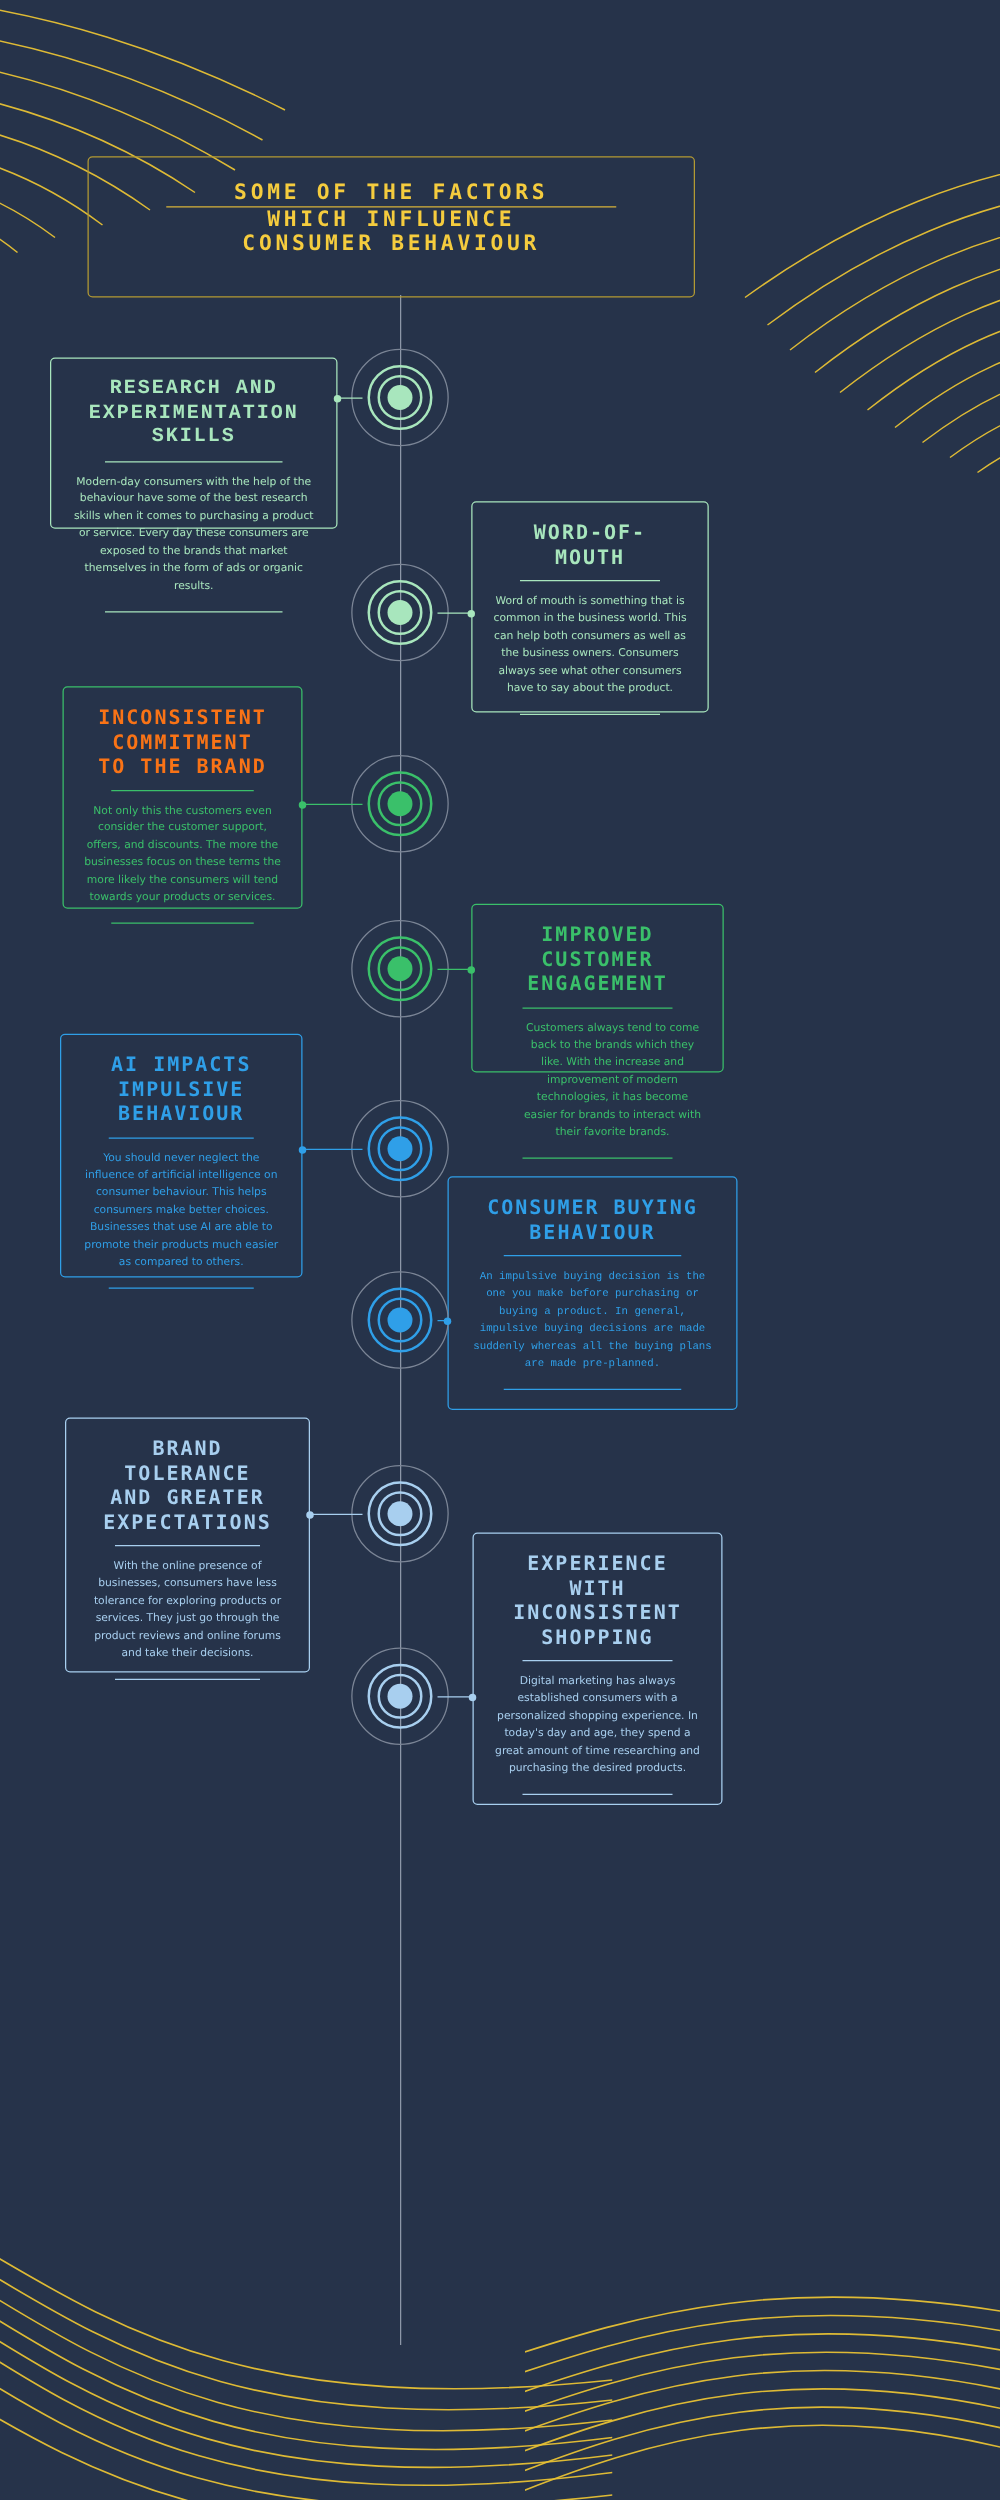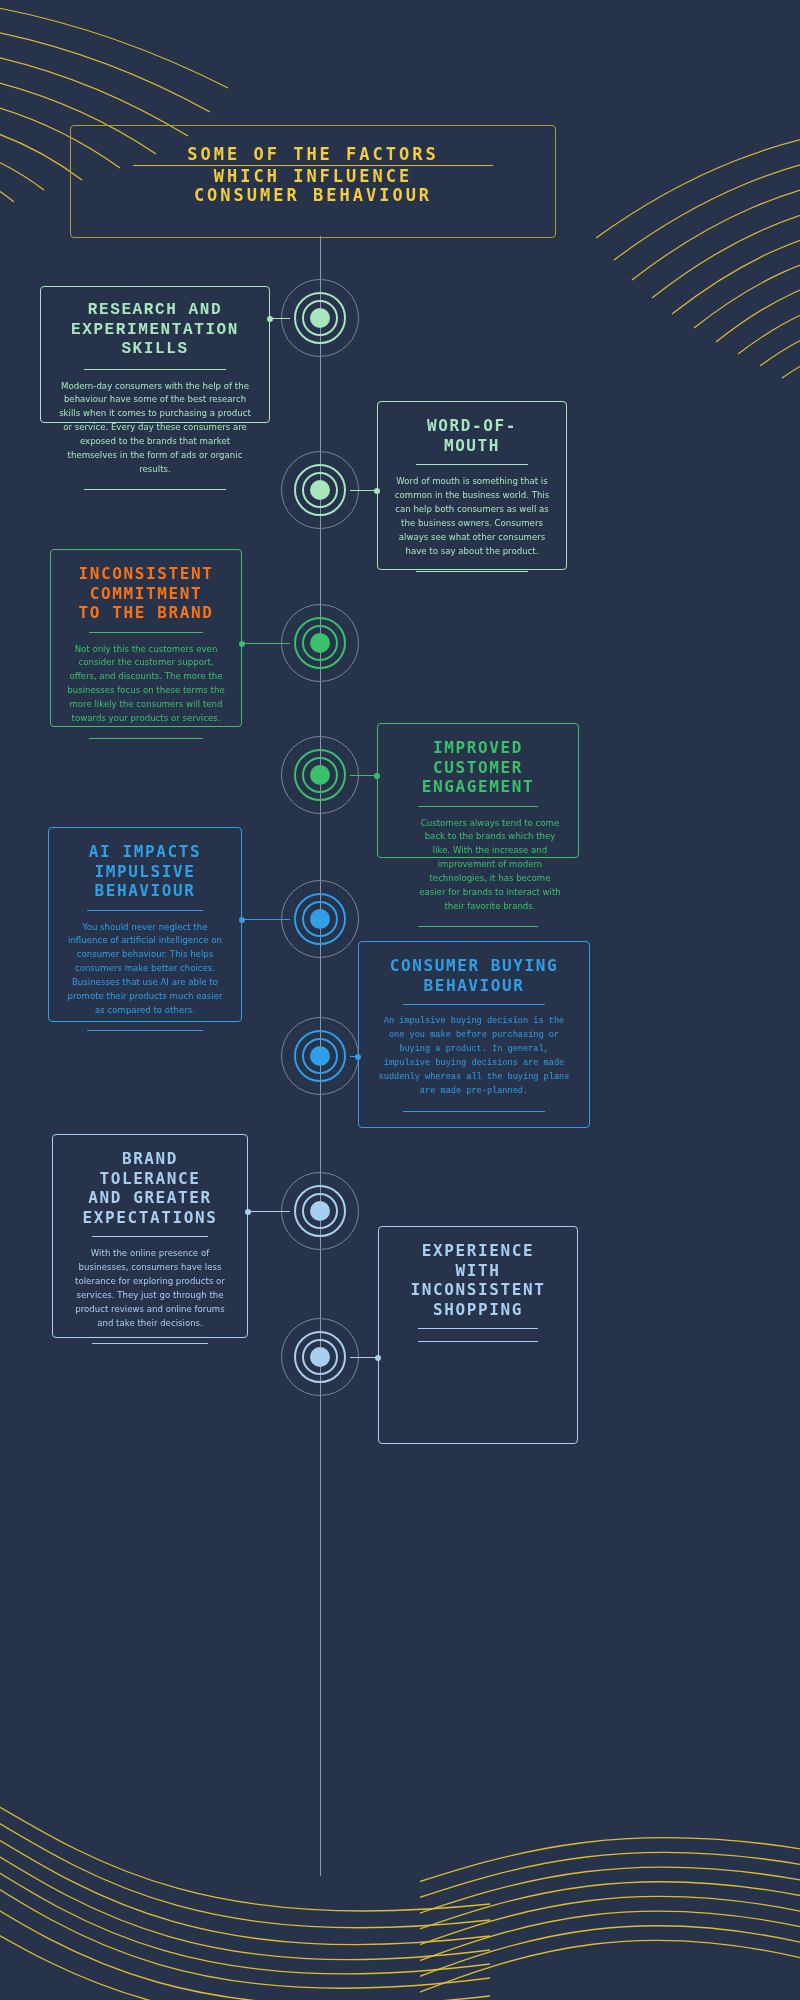--- a/index.html
+++ b/index.html
@@ -254,20 +254,21 @@
       <div class="ring-mid" style="border-color:#a8cfef"></div>
       <div class="ring-in" style="border-color:#a8cfef"></div>
       <div class="dot" style="background:#a8cfef"></div>
     </div>
     <div class="connector to-left" style="background: rgb(168, 207, 239); top: 1211px; left: 248px; width: 42px;">
       <div class="enddot" style="background:#a8cfef"></div>
     </div>
     <div class="card" style="left: 378px; top: 1226px; width: 200px; height: 218px; border-color: rgb(168, 207, 239);">
       <h2 style="color: rgb(168, 207, 239);"><span>EXPERIENCE</span><br><span>WITH</span><br><span>INCONSISTENT</span><br><span>SHOPPING</span></h2>
       <div class="rule" style="background: rgb(168, 207, 239);"></div>
+      <p style="color: rgb(168, 207, 239);">Digital marketing has always established consumers with a personalized shopping experience. In today's day and age, they spend a great amount of time researching and purchasing the desired products.</p>
       <div class="rule bottom" style="background: rgb(168, 207, 239);"></div>
     </div>
     <div class="node" style="left: 281px; top: 1318px;">
       <div class="ring-outer"></div>
       <div class="ring-mid" style="border-color:#a8cfef"></div>
       <div class="ring-in" style="border-color:#a8cfef"></div>
       <div class="dot" style="background:#a8cfef"></div>
     </div>
     <div class="connector to-right" style="background: rgb(168, 207, 239); top: 1357px; left: 350px; width: 28px;">
       <div class="enddot" style="background:#a8cfef"></div>

